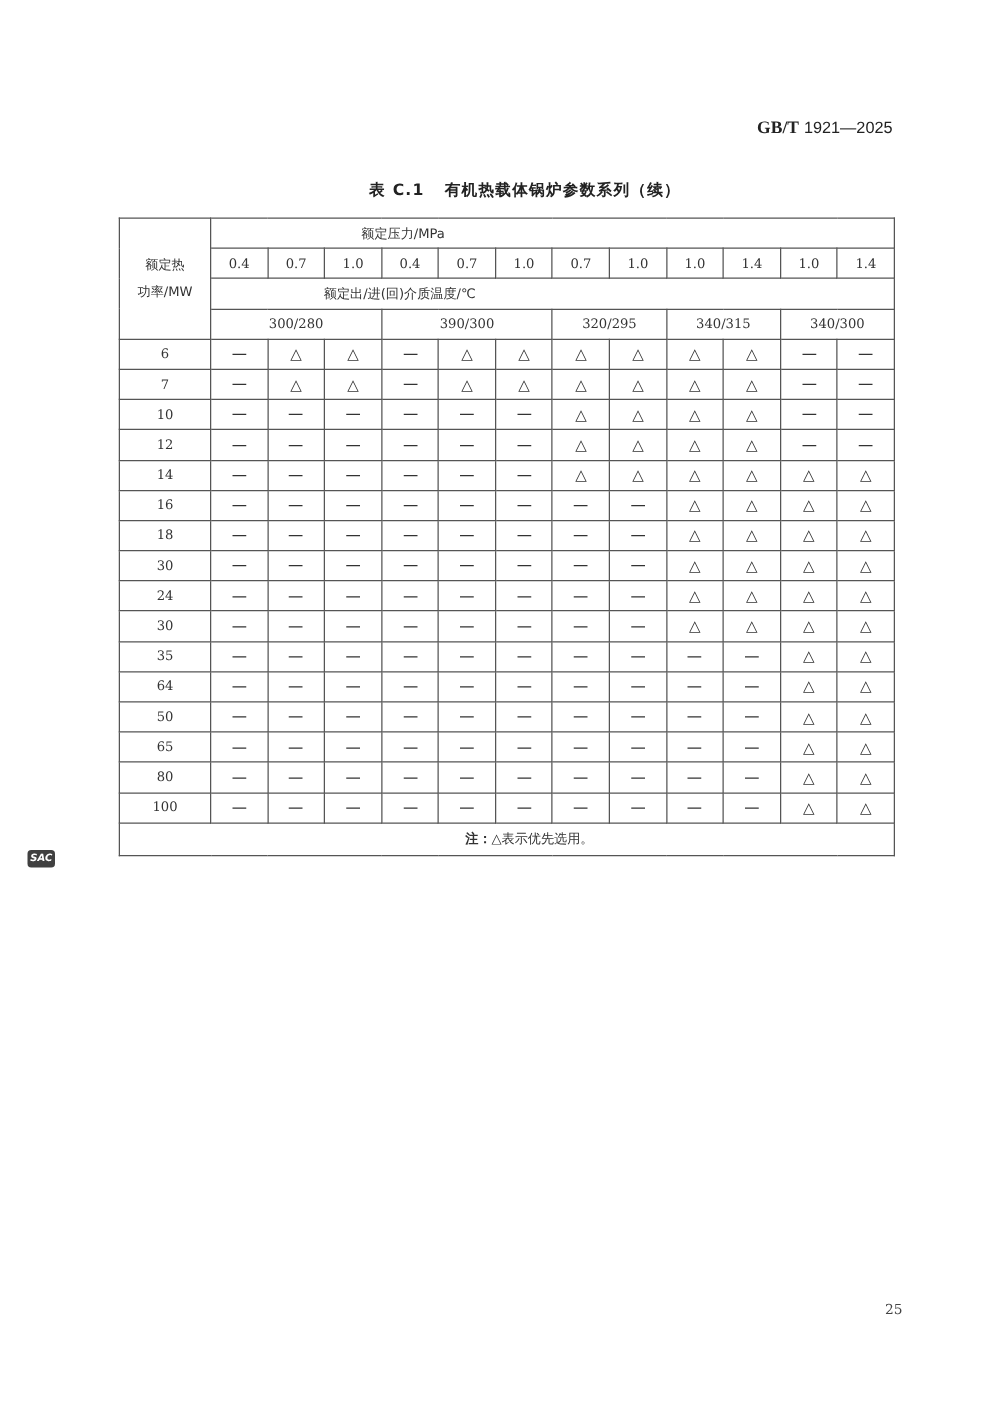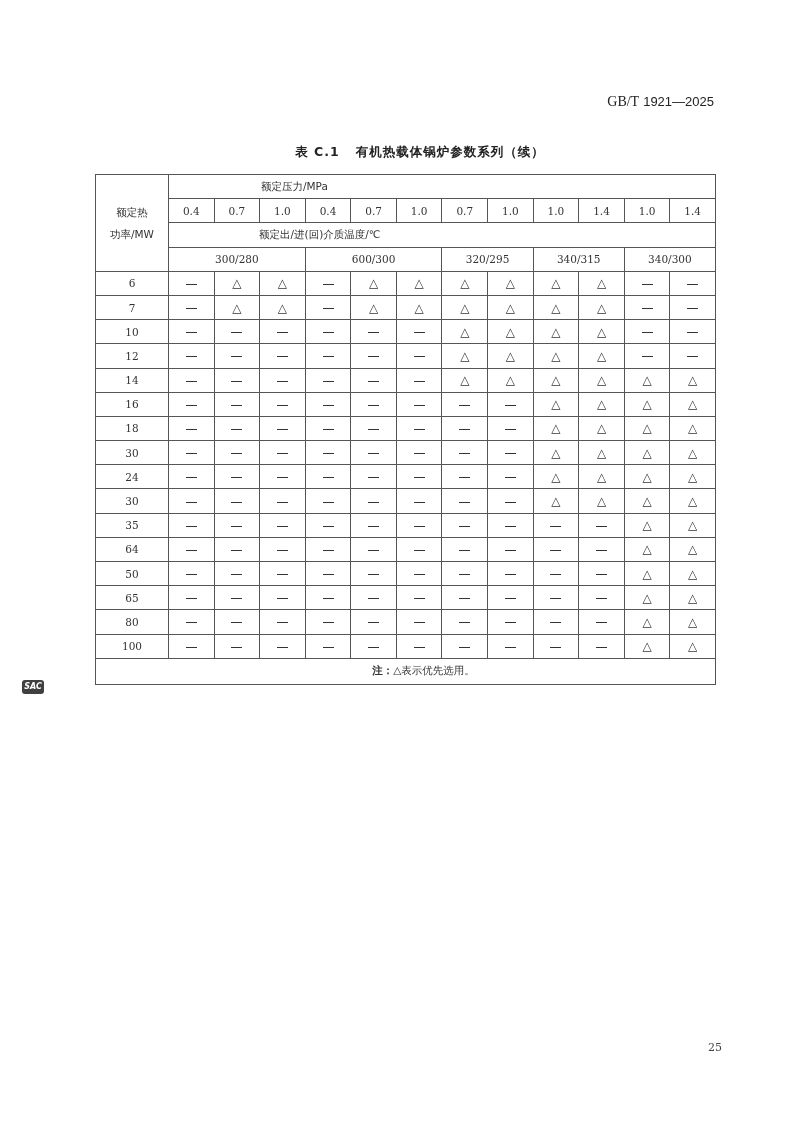--- a/index.html
+++ b/index.html
@@ -1,28 +1,28 @@
 <!DOCTYPE html>
 <html><head>
 <meta charset="utf-8">
 <style>
   html, body { margin: 0; padding: 0; background: #ffffff; }
   body { width: 800px; height: 1131px; position: relative; overflow: hidden;
          font-family: "DejaVu Serif", "Liberation Serif", serif; color: #222; }
   .std-header { position: absolute; top: 94px; right: 86px; font-size: 13px; color: #222; }
-  .std-header .gb { font-family: "Liberation Serif", serif; font-weight: normal; font-size: 14px; }
+  .std-header .gb { font-family: "Liberation Serif", serif; font-weight: bold; font-size: 14px; }
   .std-header .num { font-family: "Liberation Sans", sans-serif; font-size: 13px; margin-left: 4px; }
   .table-title { position: absolute; top: 144px; left: 0; width: 800px; text-align: center;
                  font-family: "DejaVu Sans", sans-serif; font-weight: bold; font-size: 12.5px; letter-spacing: 1px; margin-left: 20px; }
   .table-title .cap { margin-right: 16px; }
   table.params { position: absolute; top: 174px; left: 95px; width: 621px; border-collapse: collapse;
                  border: 1.5px solid #222; table-layout: fixed; font-size: 10.5px; }
   table.params td { border: 1px solid #555; text-align: center; padding: 0; height: 23.2px; color: #333; }
   table.params td.first { width: 72px; }
-  table.params td.left { text-align: left; padding-left: 92px; }
+  table.params td.left { text-align: left; padding-left: 120px; }
   table.params td.hdr-cn { font-family: "DejaVu Sans", sans-serif; font-size: 10.5px; color: #333; }
   table.params td.rowhead { line-height: 22px; font-family: "DejaVu Sans", sans-serif; }
   table.params tr.data td { height: 23.2px; }
   .dash { display: inline-block; width: 11px; height: 0; border-top: 1.4px solid #333; vertical-align: middle; }
   .tri { font-family: "DejaVu Sans", sans-serif; font-size: 12px; color: #333; }
   table.params td.note { text-align: center; padding-left: 36px; height: 25px; font-family: "DejaVu Sans", sans-serif; font-size: 10.5px; }
   table.params td.note b { font-weight: bold; }
   .watermark { position: absolute; left: 22px; top: 680px; width: 22px; height: 14px; border-radius: 3px;
                background: #404040; color: #fff; font-family: "DejaVu Sans", sans-serif; font-size: 8px;
                font-weight: bold; text-align: center; line-height: 14px; font-style: italic; }
@@ -60,21 +60,21 @@
         <td>1.0</td>
         <td>1.4</td>
         <td>1.0</td>
         <td>1.4</td>
       </tr>
     <tr>
       <td colspan="12" class="left hdr-cn" style="padding-left:90px">额定出/进(回)介质温度/℃</td>
     </tr>
     <tr id="temp-row">
         <td colspan="3">300/280</td>
-        <td colspan="3">600/300</td>
+        <td colspan="3">390/300</td>
         <td colspan="2">320/295</td>
         <td colspan="2">340/315</td>
         <td colspan="2">340/300</td>
       </tr>
   <tr class="data">
         <td>6</td>
         <td><span class="dash"></span></td>
         <td><span class="tri">△</span></td>
         <td><span class="tri">△</span></td>
         <td><span class="dash"></span></td>

